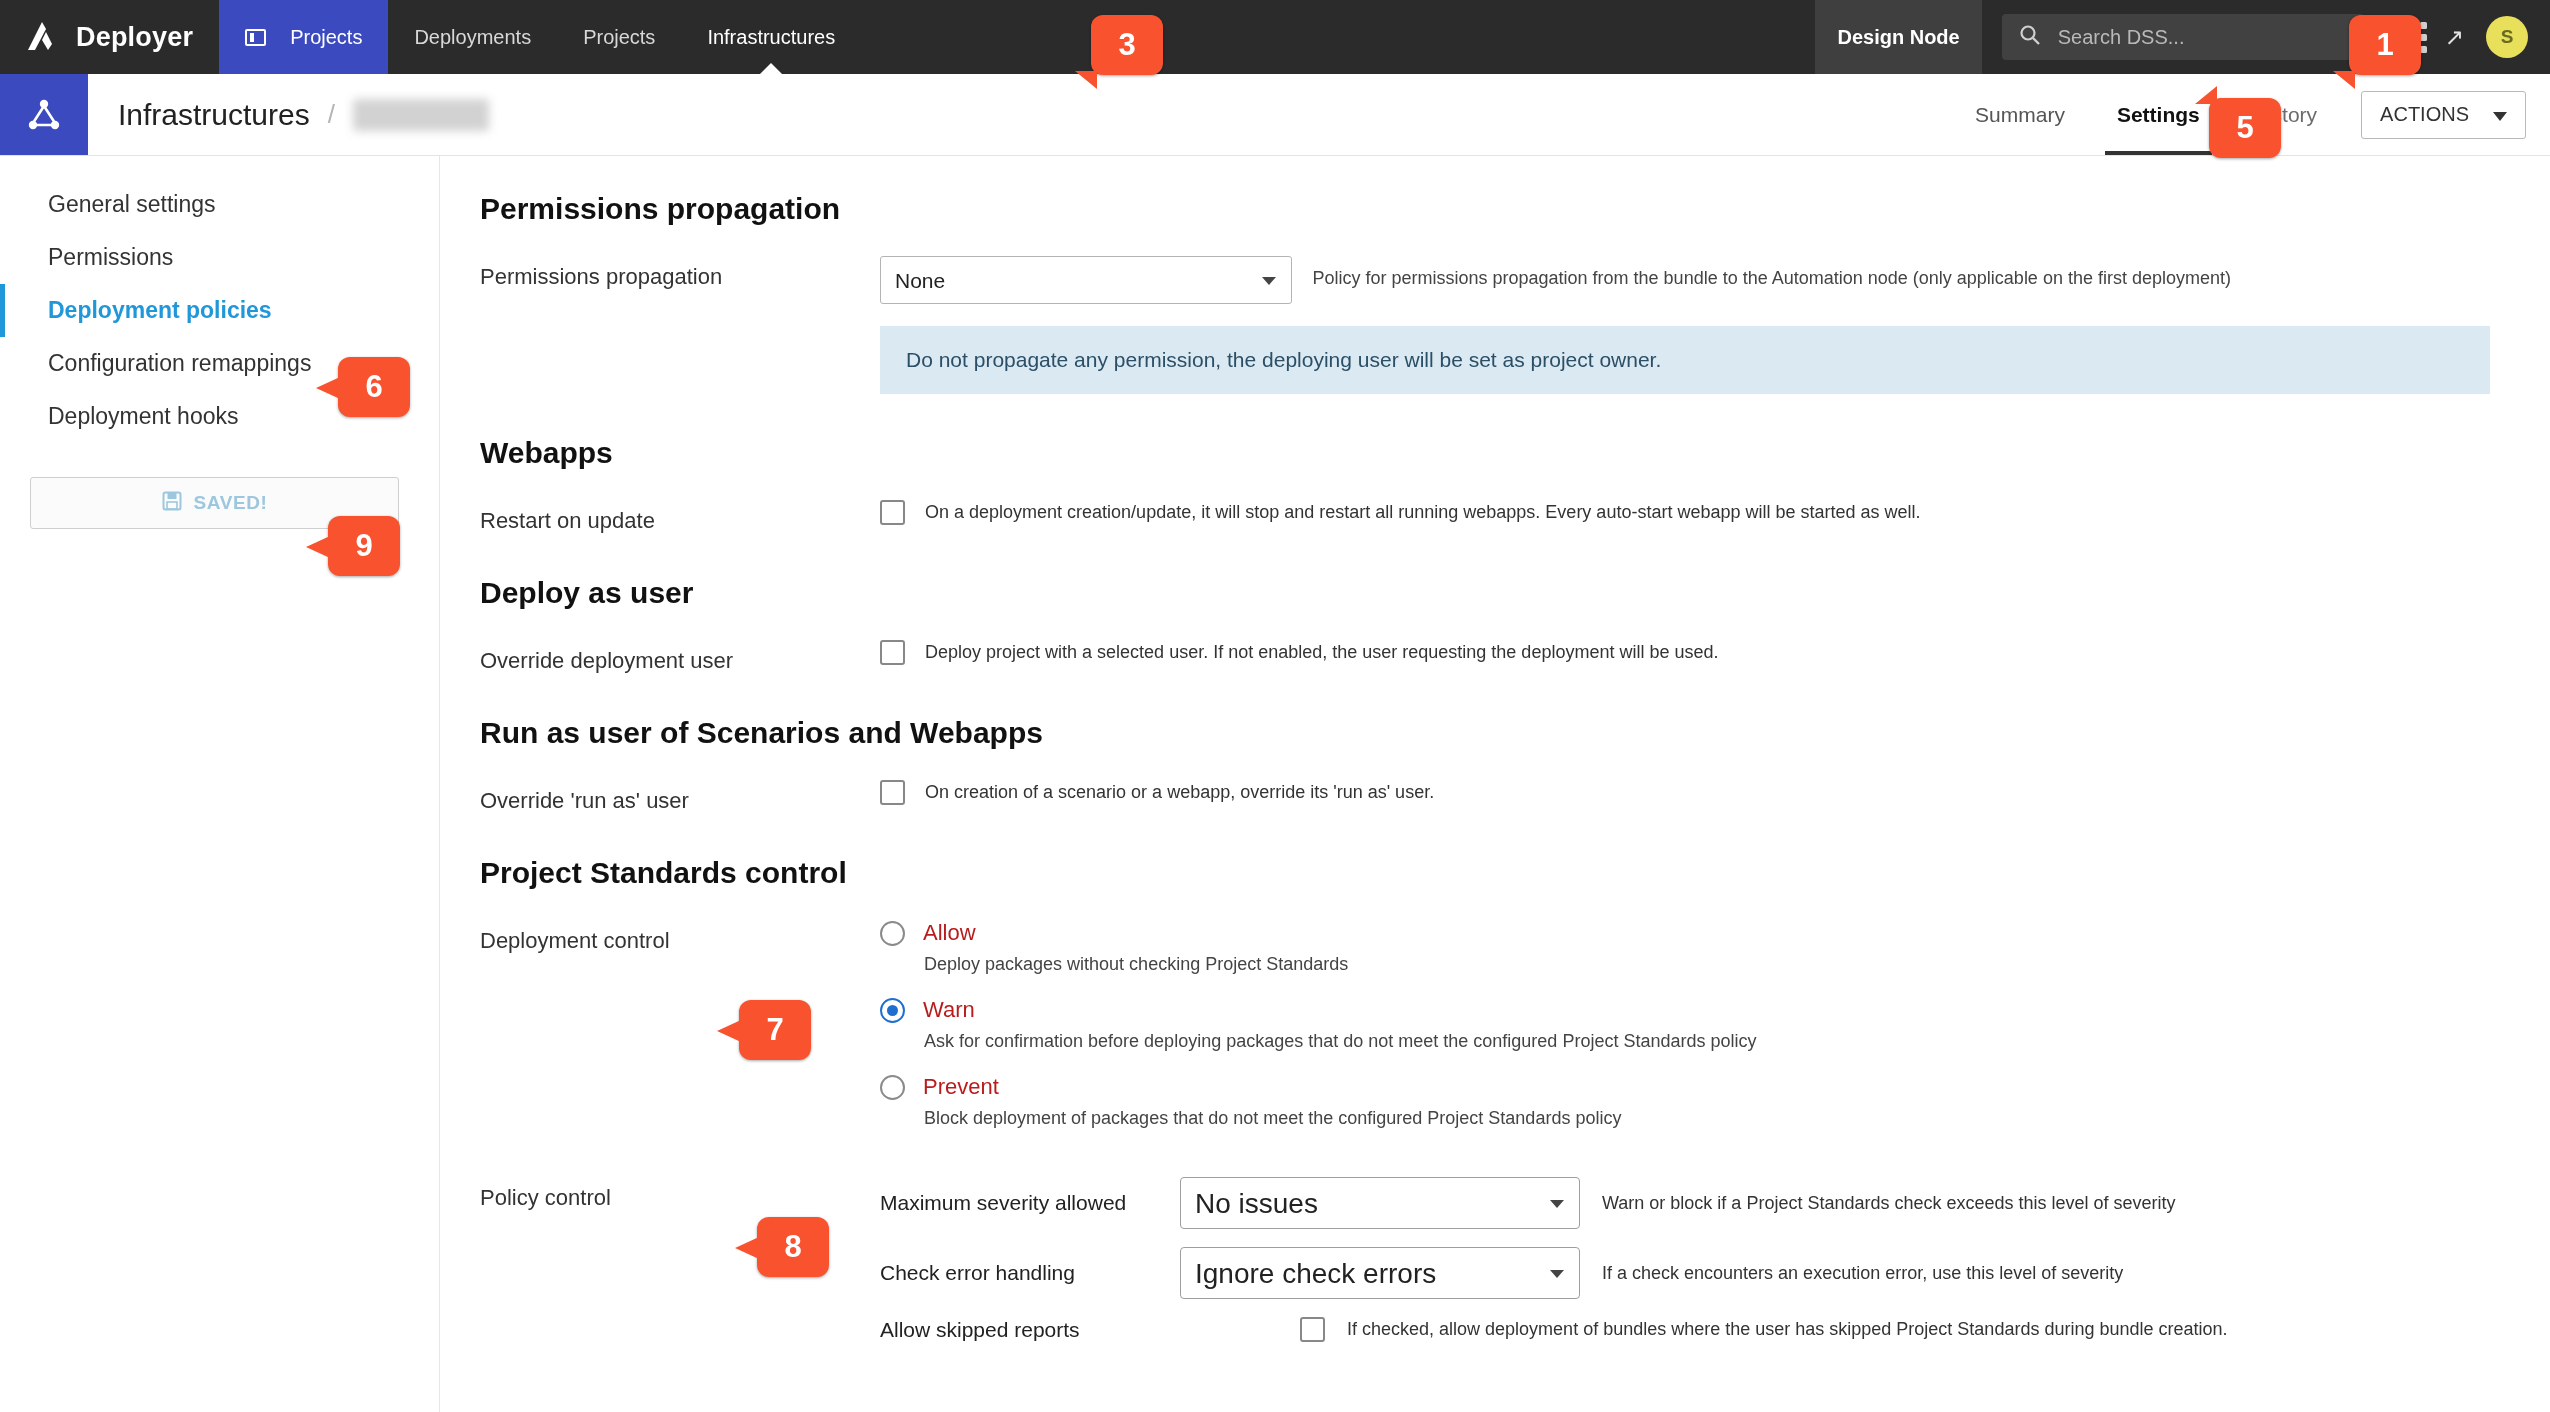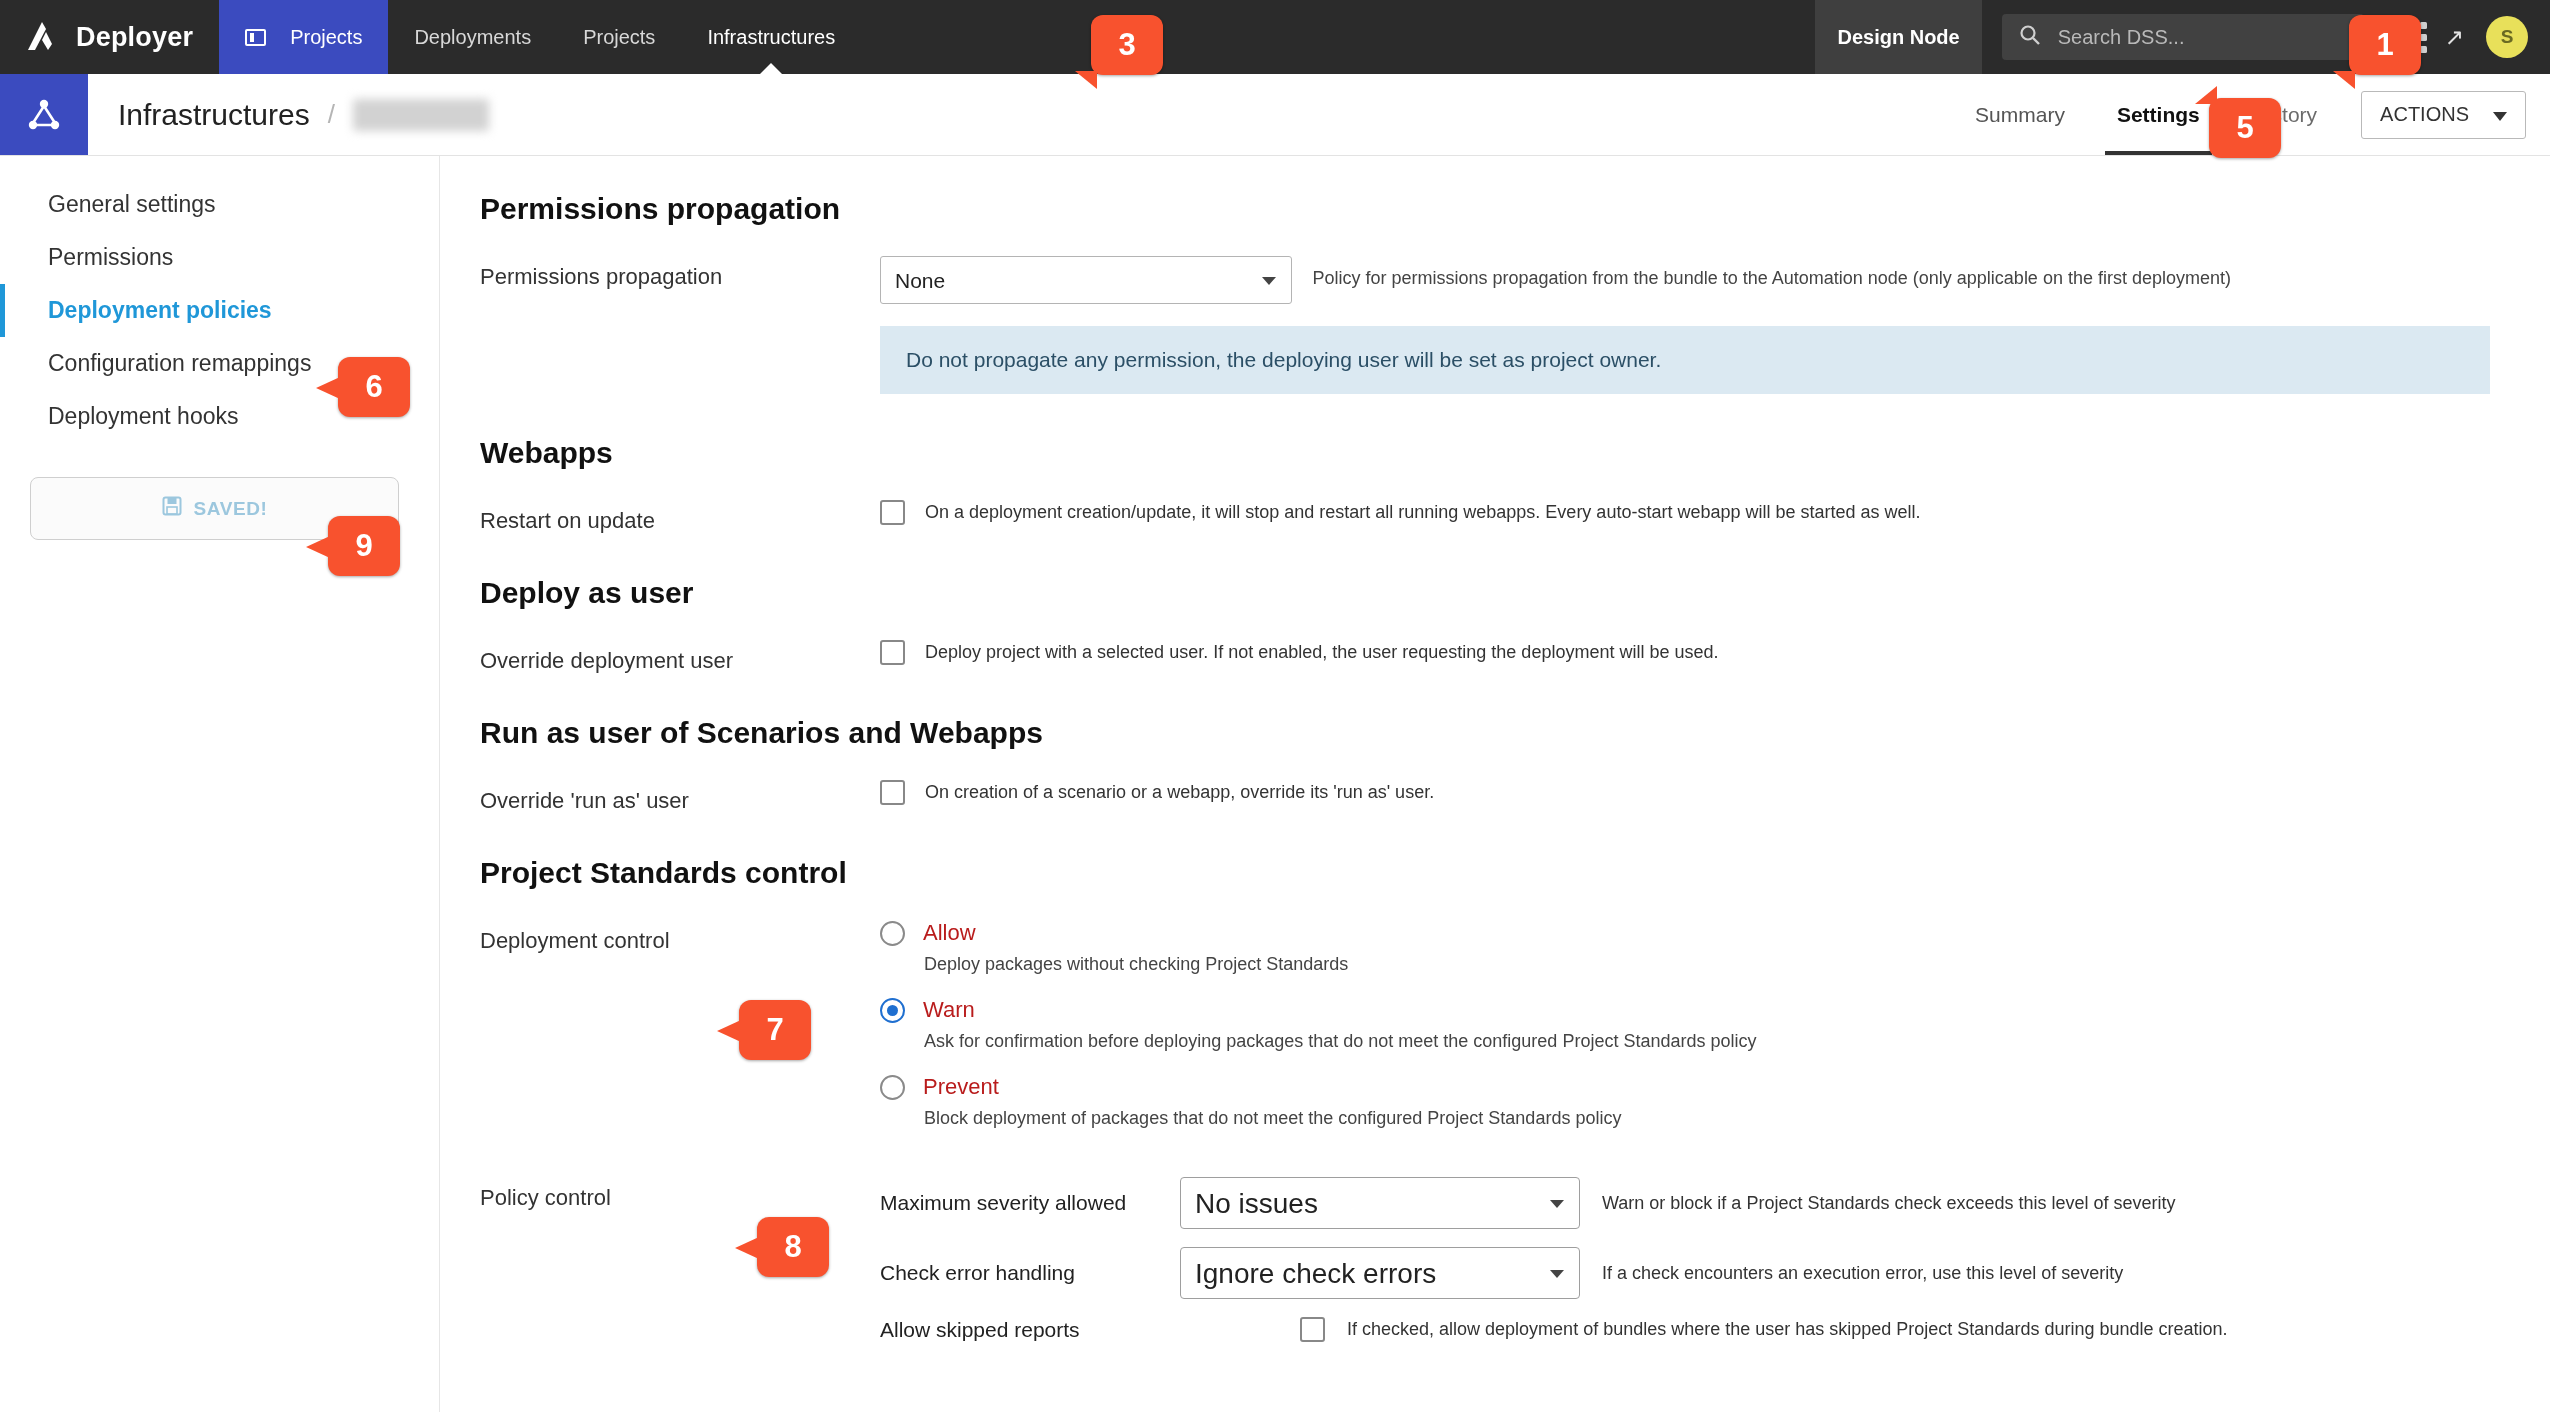--- a/index.html
+++ b/index.html
@@ -236,23 +236,23 @@
     font-weight: bold;
   }
   .side-item.active:before {
     content: "";
     position: absolute;
     left: 0; top: 0; bottom: 0;
     width: 5px; background: #1f97d8;
   }
   .save-btn {
     margin: 34px 40px 0 30px;
-    height: 63px;
+    height: 52px;
     border: 1px solid #cfcfcf;
-    border-radius: 8px;
+    border-radius: 3px;
     background: #fbfbfb;
     color: #9cc7de;
     font-size: 19px;
     font-weight: bold;
     letter-spacing: .6px;
     display: flex;
     align-items: center;
     justify-content: center;
     gap: 12px;
     cursor: pointer;

